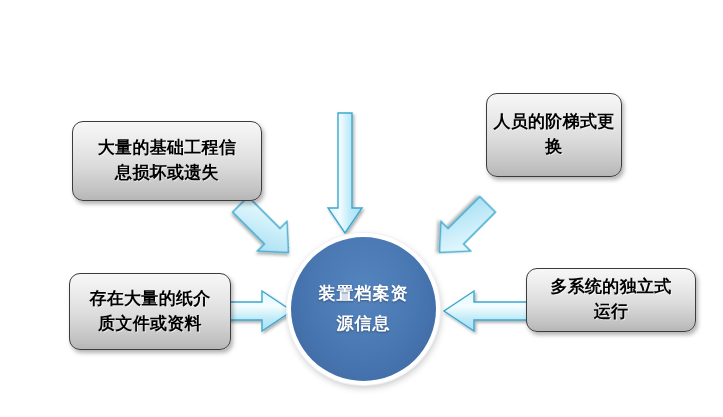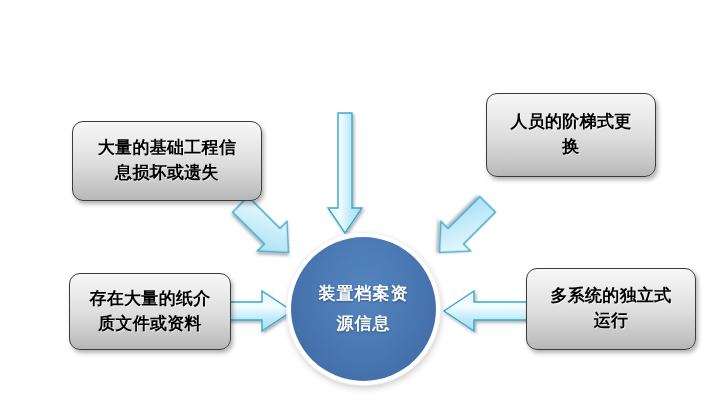--- a/index.html
+++ b/index.html
@@ -158,28 +158,28 @@
     <span>装置档案资
 源信息</span>
   </div>
 
 
   <div class="node-box" style="left:72px; top:97px; width:190px; height:80px;margin-top:24px;">
     <span>大量的基础工程信
 息损坏或遗失</span>
   </div>
 
-  <div class="node-box" style="left:486px; top:93px; width:170px; height:84px;">
+  <div class="node-box" style="left:486px; top:93px; width:136px; height:84px;">
     <span>人员的阶梯式更
 换</span>
   </div>
 
   <div class="node-box" style="left:41px; top:273px; width:162px; height:77px;margin-left:28px;">
     <span>存在大量的纸介
 质文件或资料</span>
   </div>
 
-  <div class="node-box" style="left:526px; top:268px; width:170px; height:82px;">
+  <div class="node-box" style="left:526px; top:268px; width:170px; height:64px;">
     <span>多系统的独立式
 运行</span>
   </div>
 
 </div>
 
 </body></html>

